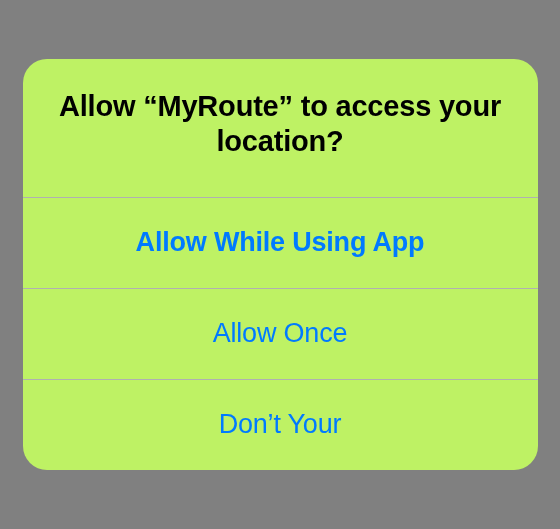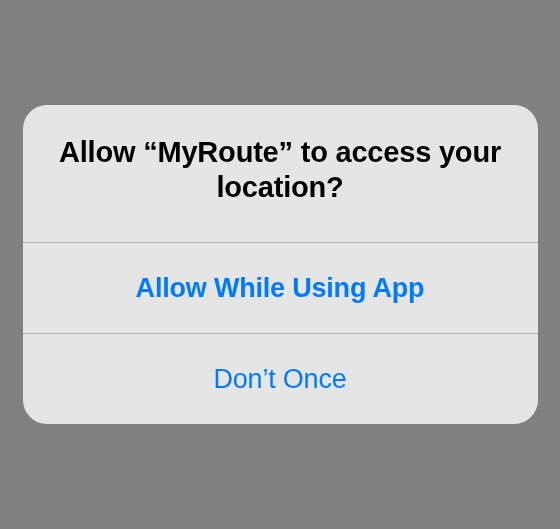--- a/index.html
+++ b/index.html
@@ -12,21 +12,21 @@
       height: 529px;
       background: #808080;
       display: flex;
       align-items: center;
       justify-content: center;
       font-family: -apple-system, BlinkMacSystemFont, "Helvetica Neue", Arial, sans-serif;
       -webkit-font-smoothing: antialiased;
     }
     .dialog {
       width: 515px;
-      background: #e5e5e5;
+      background: #bef264;
       border-radius: 24px;
       overflow: hidden;
     }
     .header {
       padding: 30px 30px 28px 30px;
       text-align: center;
     }
     .title {
       font-size: 29px;
       font-weight: 600;
@@ -62,15 +62,18 @@
 <body>
 
 <div class="dialog">
   <div class="header">
     <div class="title">Allow “MyRoute” to access your location?</div>
   </div>
   <div class="button primary">
     <span>Allow While Using App</span>
   </div>
   <div class="button">
-    <span>Don’t Once</span>
+    <span>Allow Once</span>
+  </div>
+  <div class="button">
+    <span>Don’t Your</span>
   </div>
 </div>
 
 </body></html>

